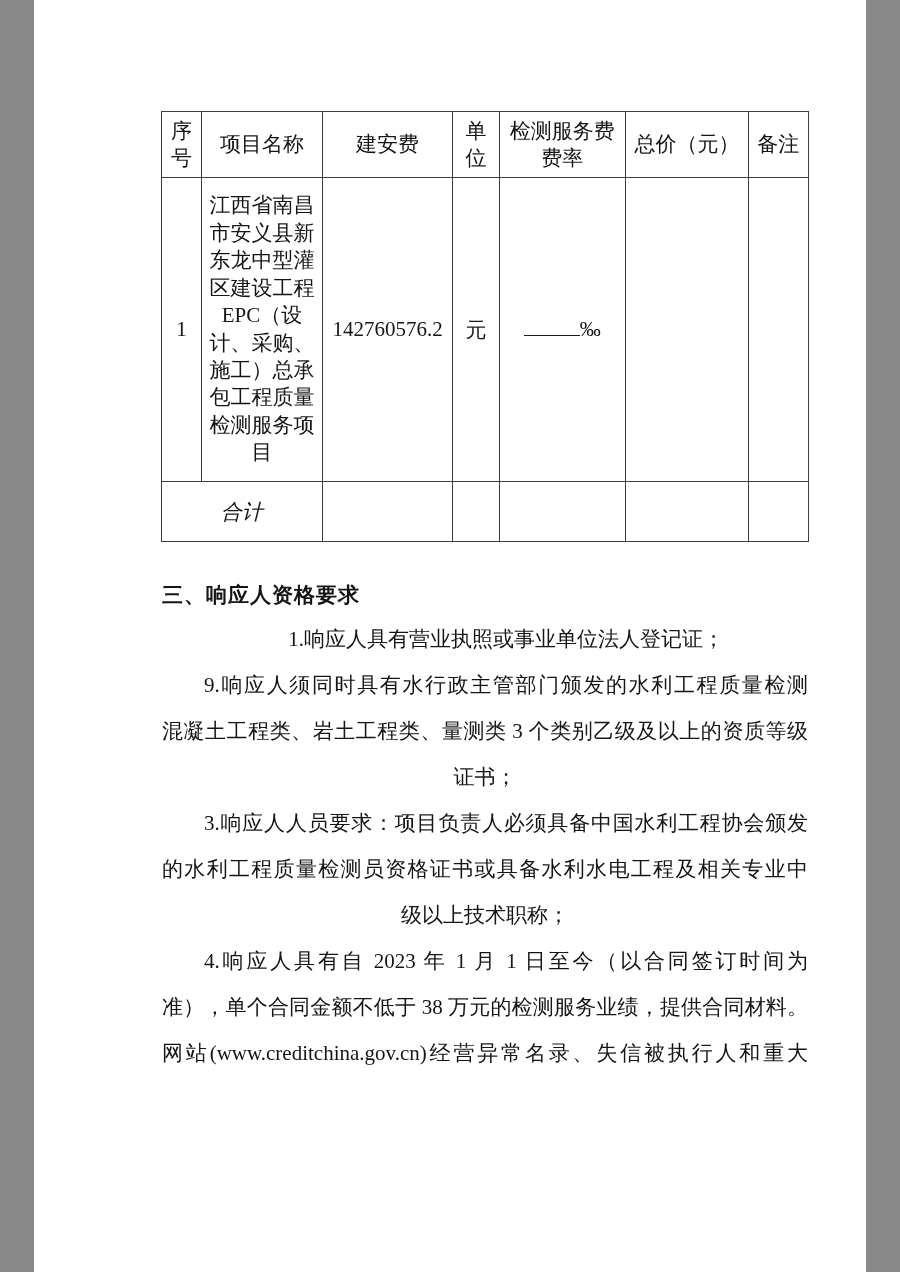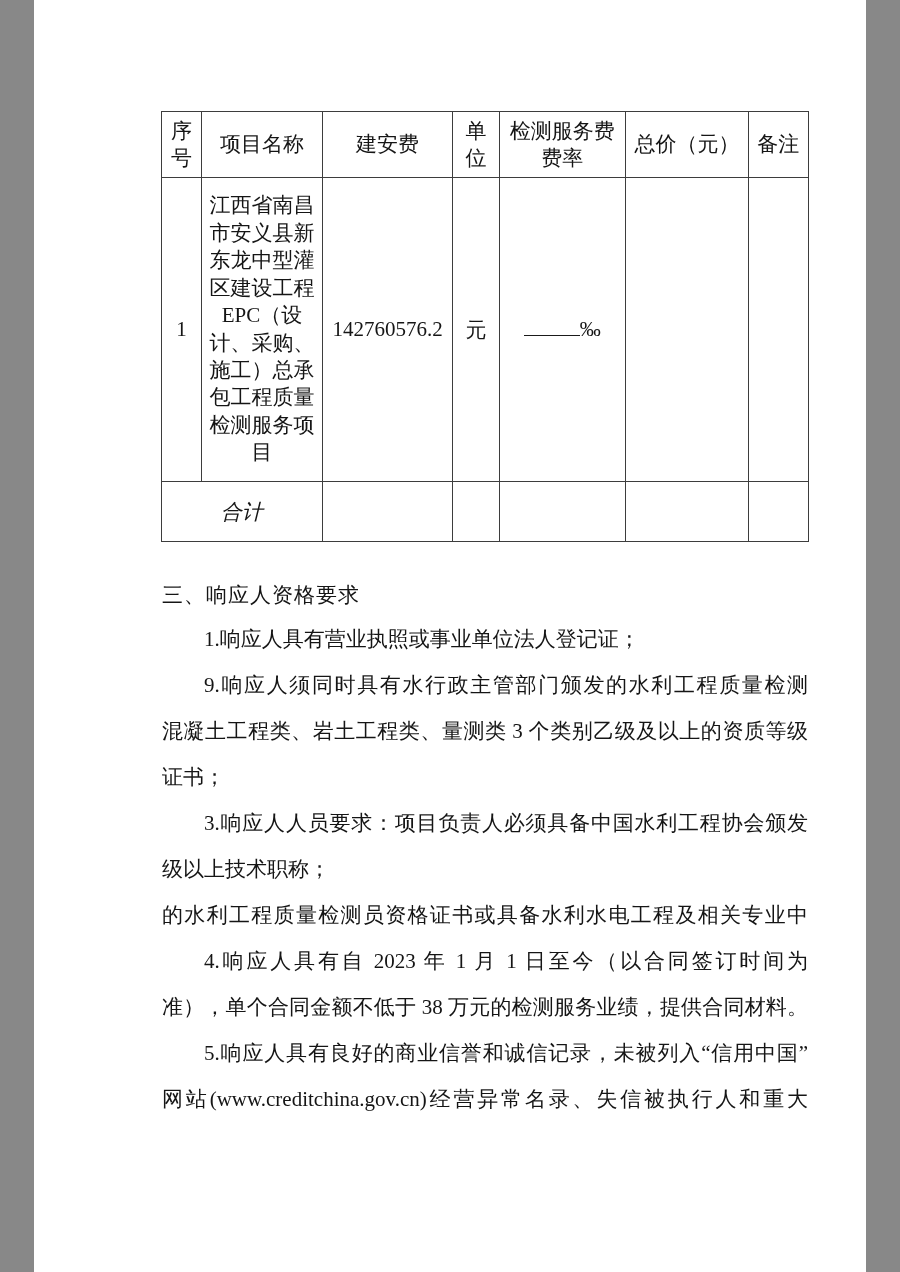--- a/index.html
+++ b/index.html
@@ -48,27 +48,28 @@
   .permille{font-size:21px;}
   
   .body-text{
     position:absolute;
     left:128px;top:574px;
     width:646px;
   }
   .body-text .h{
     height:42px;line-height:42px;
     font-size:21px;
-    font-weight:normal;
+    font-weight:bold;
     letter-spacing:1px;
   }
   .body-text .ln{
     height:46px;line-height:46px;
     font-size:21px;
     white-space:nowrap;
+    text-align:center;
   }
   .body-text .ln.j{
     white-space:normal;
     text-align:justify;
     text-align-last:justify;
   }
   .body-text .ln.ind{text-indent:2em;}
 </style>
 </head>
 <body>
@@ -115,21 +116,20 @@
     </tbody>
   </table>
 
   <div class="body-text">
     <div class="h">三、响应人资格要求</div>
     <div class="ln ind">1.响应人具有营业执照或事业单位法人登记证；</div>
     <div class="ln ind j">9.响应人须同时具有水行政主管部门颁发的水利工程质量检测</div>
     <div class="ln j">混凝土工程类、岩土工程类、量测类 3 个类别乙级及以上的资质等级</div>
     <div class="ln">证书；</div>
     <div class="ln ind j">3.响应人人员要求：项目负责人必须具备中国水利工程协会颁发</div>
+    <div class="ln j">的水利工程质量检测员资格证书或具备水利水电工程及相关专业中</div>
     <div class="ln">级以上技术职称；</div>
-    <div class="ln j">的水利工程质量检测员资格证书或具备水利水电工程及相关专业中</div>
     <div class="ln ind j">4.响应人具有自 2023 年 1 月 1 日至今（以合同签订时间为</div>
     <div class="ln j">准），单个合同金额不低于 38 万元的检测服务业绩，提供合同材料。</div>
-    <div class="ln ind j">5.响应人具有良好的商业信誉和诚信记录，未被列入“信用中国”</div>
     <div class="ln j">网站(www.creditchina.gov.cn)经营异常名录、失信被执行人和重大</div>
   </div>
 
 </div>
 
 </body></html>

